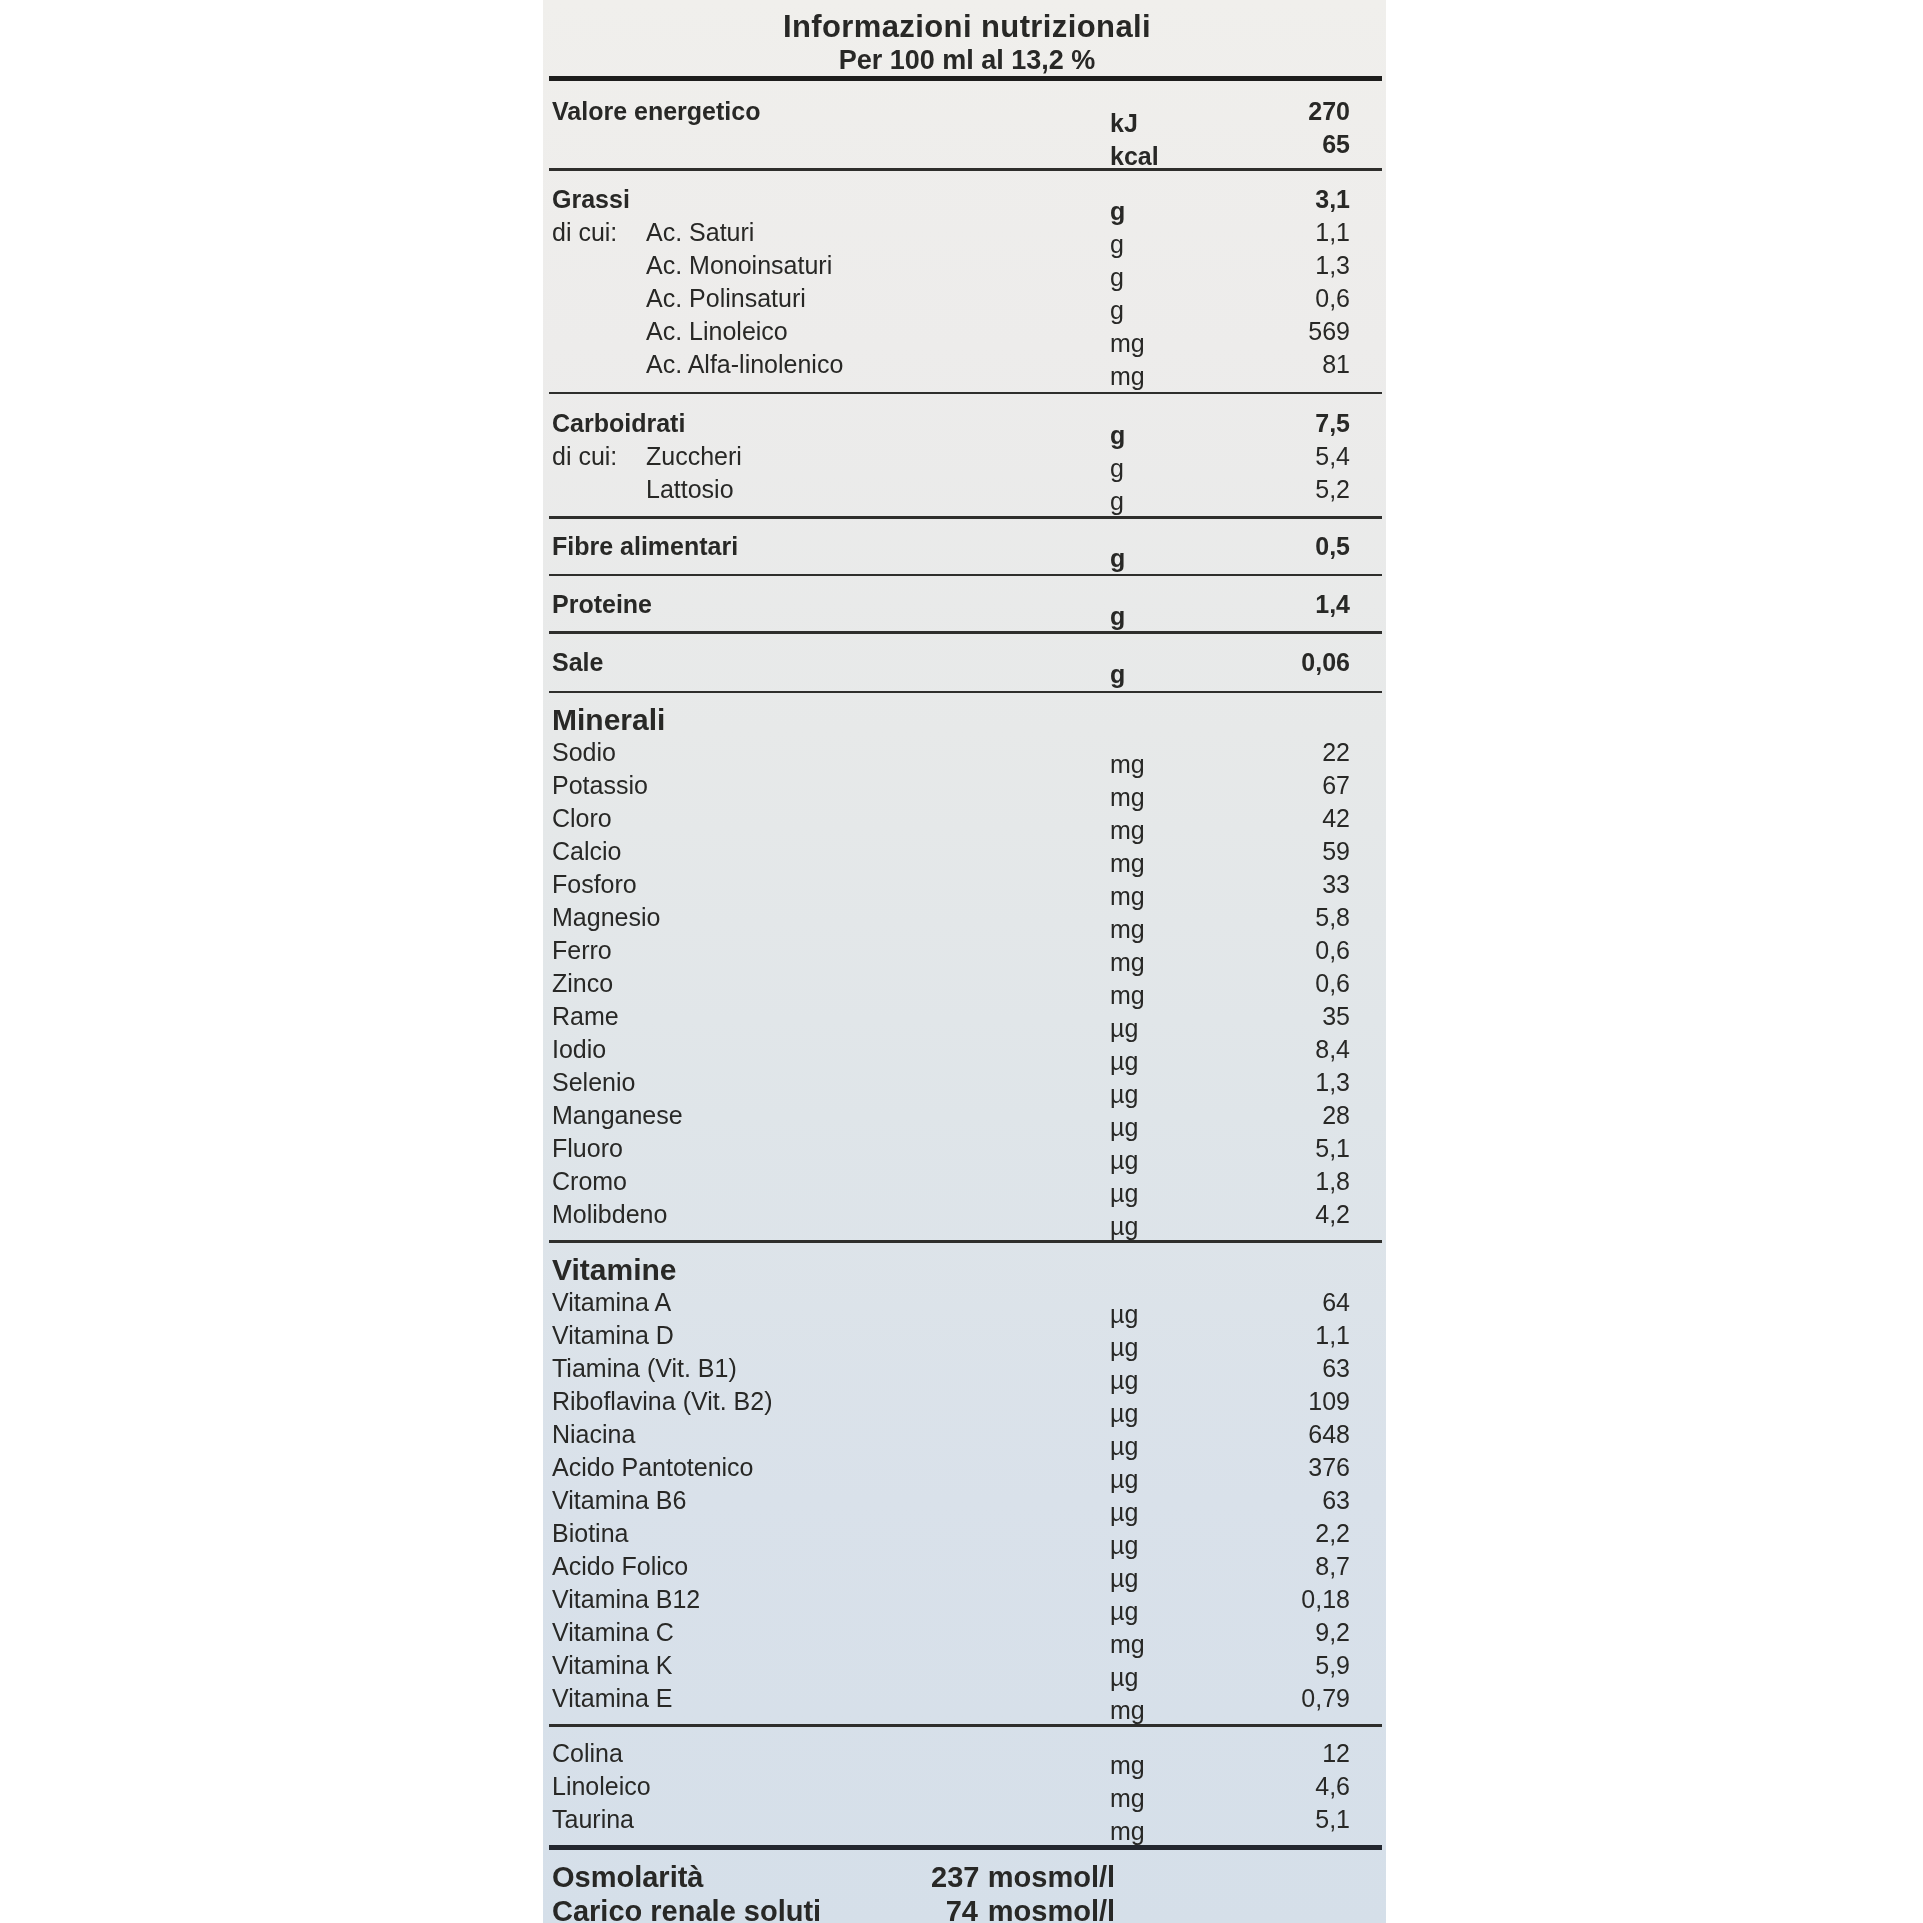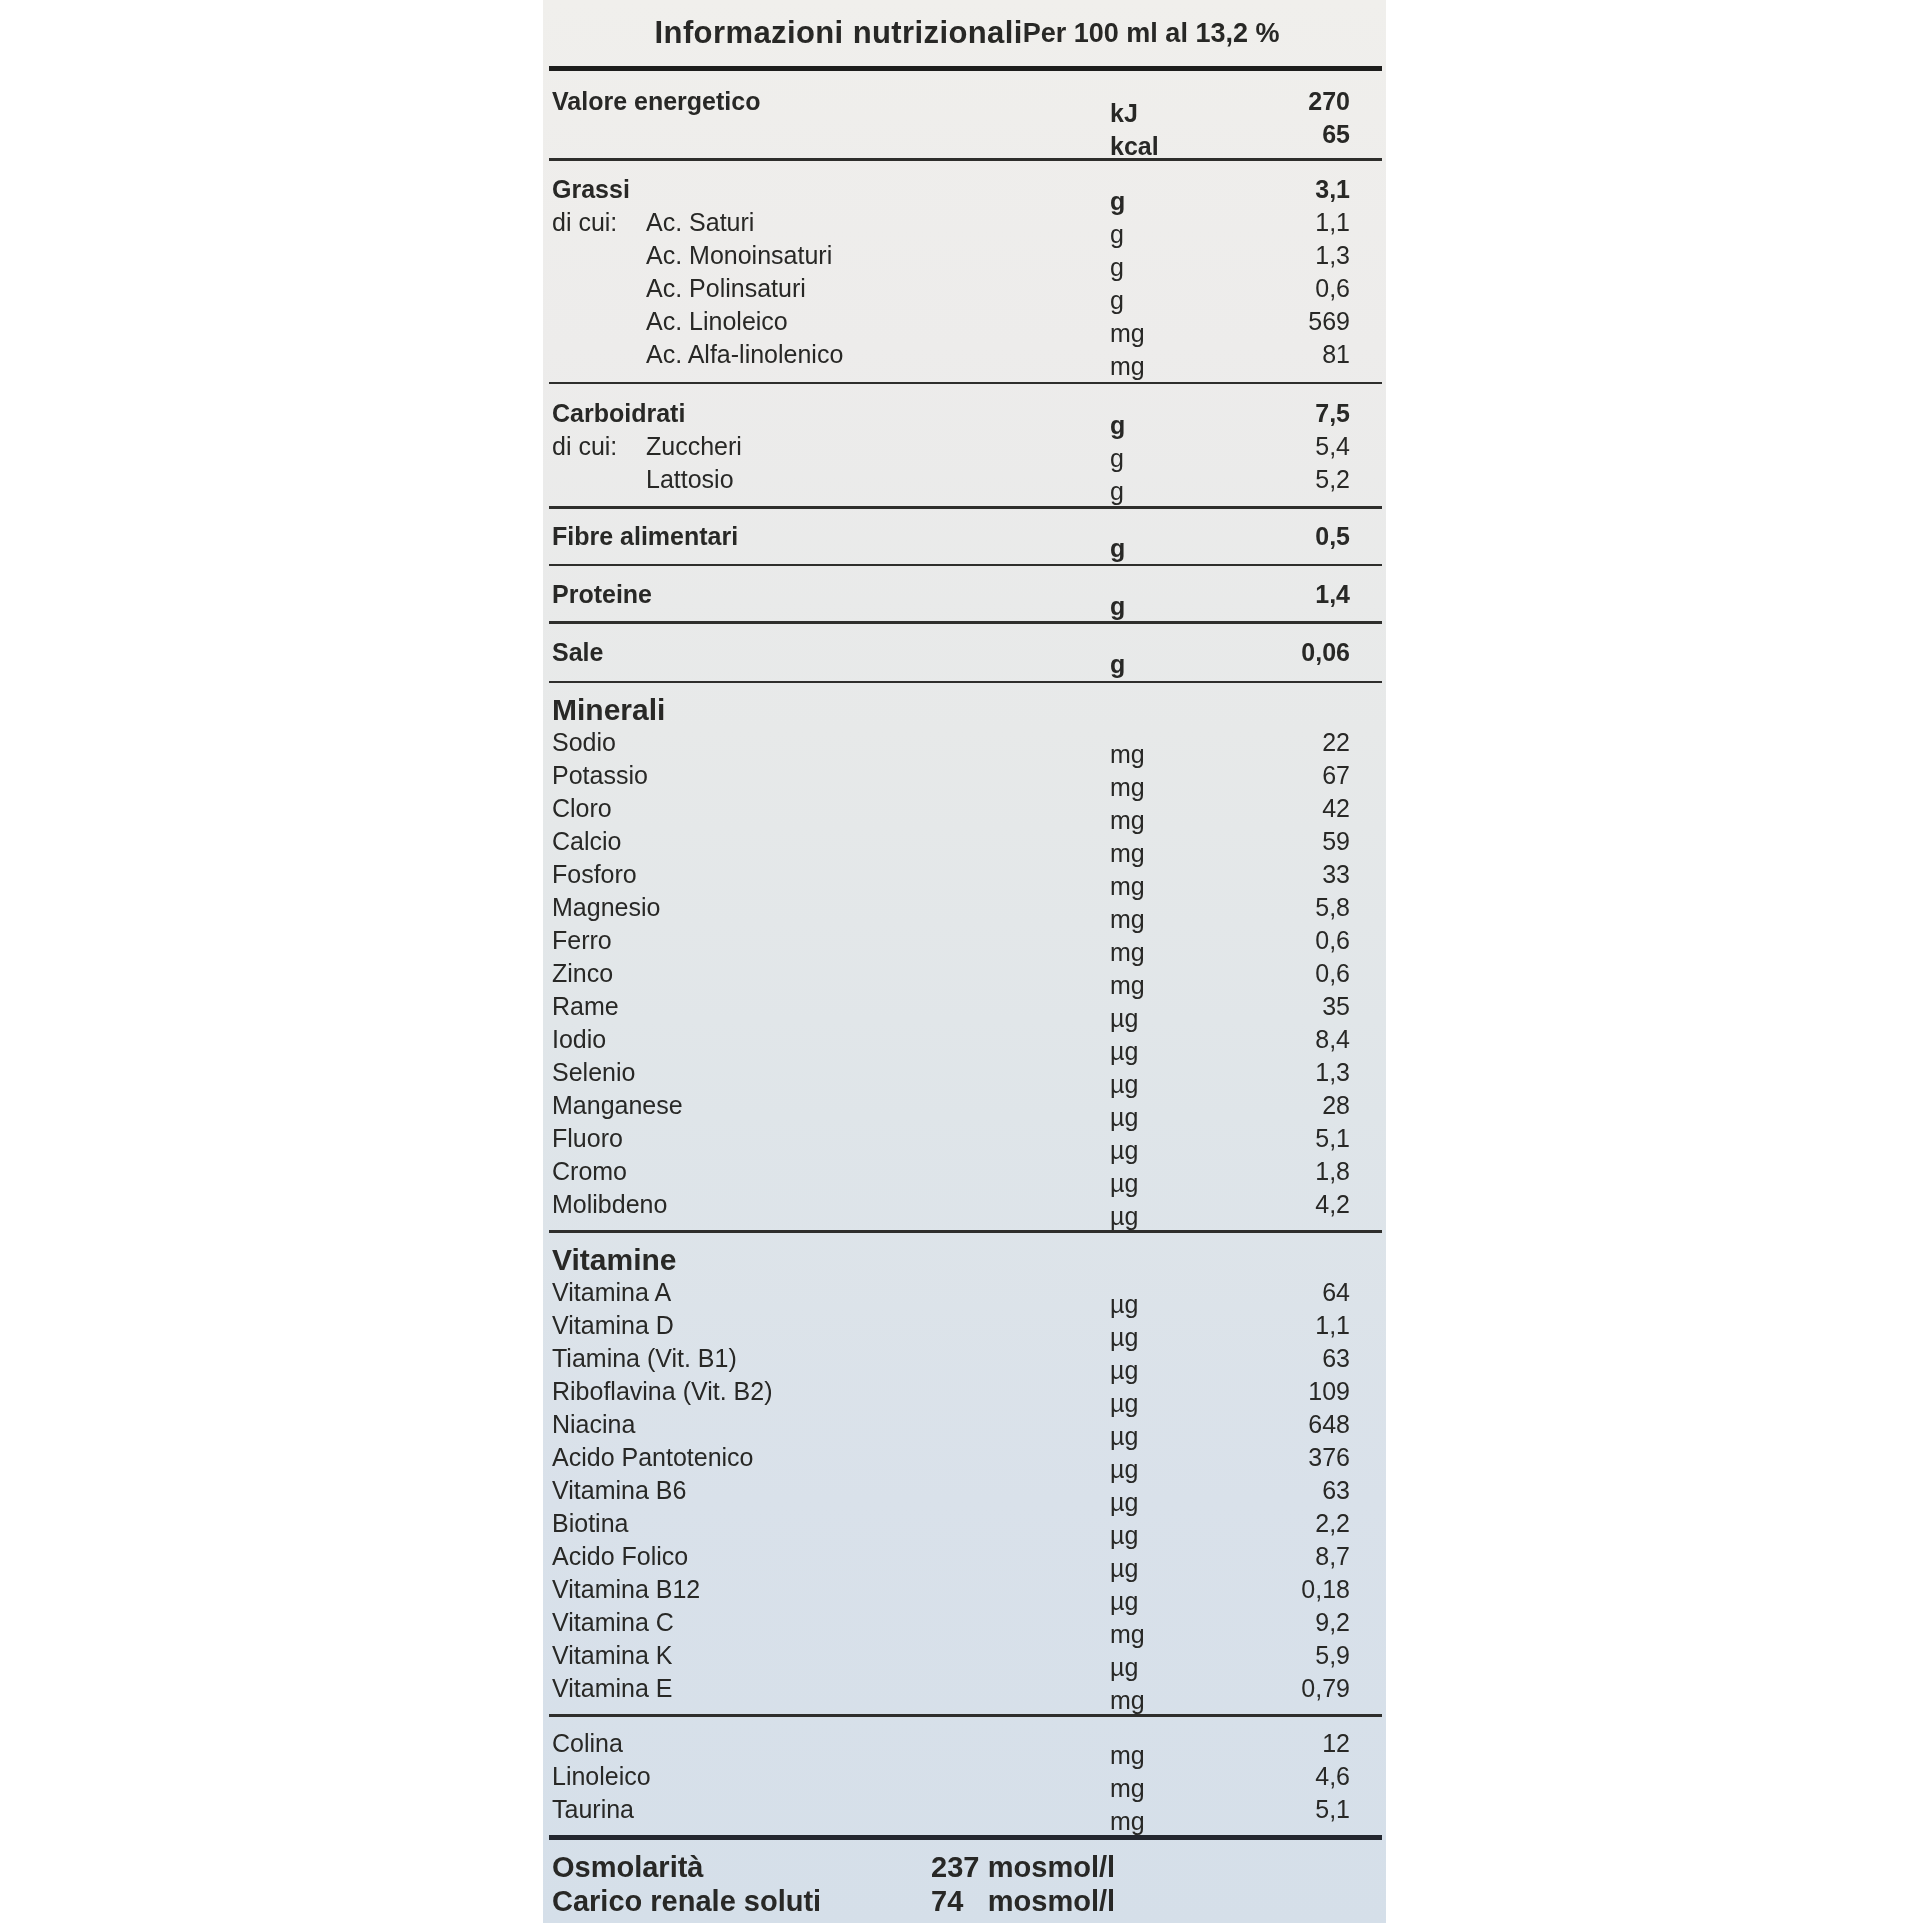--- a/index.html
+++ b/index.html
@@ -3,21 +3,21 @@
 <meta charset="utf-8">
 <style>
   html,body{margin:0;padding:0;background:#ffffff;}
   .page{position:relative;width:1924px;height:1924px;background:#ffffff;overflow:hidden;
         font-family:"Liberation Sans", sans-serif;color:#282826;}
   .panel{position:absolute;left:543px;top:0;width:843px;height:1924px;
          background:linear-gradient(to bottom,#f0efec 0%,#edeceb 18%,#e7e9e9 38%,#dfe5e9 58%,#d9e1ea 78%,#d5dfe9 100%);}
   .inner{position:absolute;left:6px;top:0;width:833px;}
 
   
-  .sec-header{display:flex;justify-content:center;align-items:center;height:66px;padding-left:3px;}
+  .sec-header{display:flex;justify-content:flex-end;align-items:center;height:76px;padding-left:3px;flex-direction:column;}
   .hdr-title{font-weight:700;font-size:31px;letter-spacing:0.4px;}
   .hdr-col{font-weight:700;font-size:27px;}
 
   
   .rule-thick{height:4.5px;background:#1d1d1c;}
   .rule-thin{height:2.3px;background:#2e2e2c;}
   .rule-bottom{height:4.5px;background:#23272f;}
 
   
   .sec{display:block;}
@@ -37,21 +37,21 @@
   .sec-proteine{margin-top:12px;margin-bottom:10.5px;}
   .sec-sale{margin-top:12px;margin-bottom:12px;}
   .sec-minerali{margin-top:10.5px;margin-bottom:9px;}
   .sec-vitamine{margin-top:10.5px;margin-bottom:9px;}
   .sec-colina{margin-top:10.5px;margin-bottom:9px;}
   .sec-osmolarita{margin-top:10.5px;}
 
   
   .frow{display:flex;height:34px;line-height:34px;font-size:29px;font-weight:700;padding-left:3px;white-space:nowrap;}
   .fname{width:379px;}
-  .fnum{width:47px;}
+  .fnum{width:47px;text-align:right;}
   .funit{margin-left:9.8px;}
 </style>
 </head>
 <body>
 
 <div class="page">
   <div class="panel">
     <div class="inner">
 
       <div class="sec-header">

